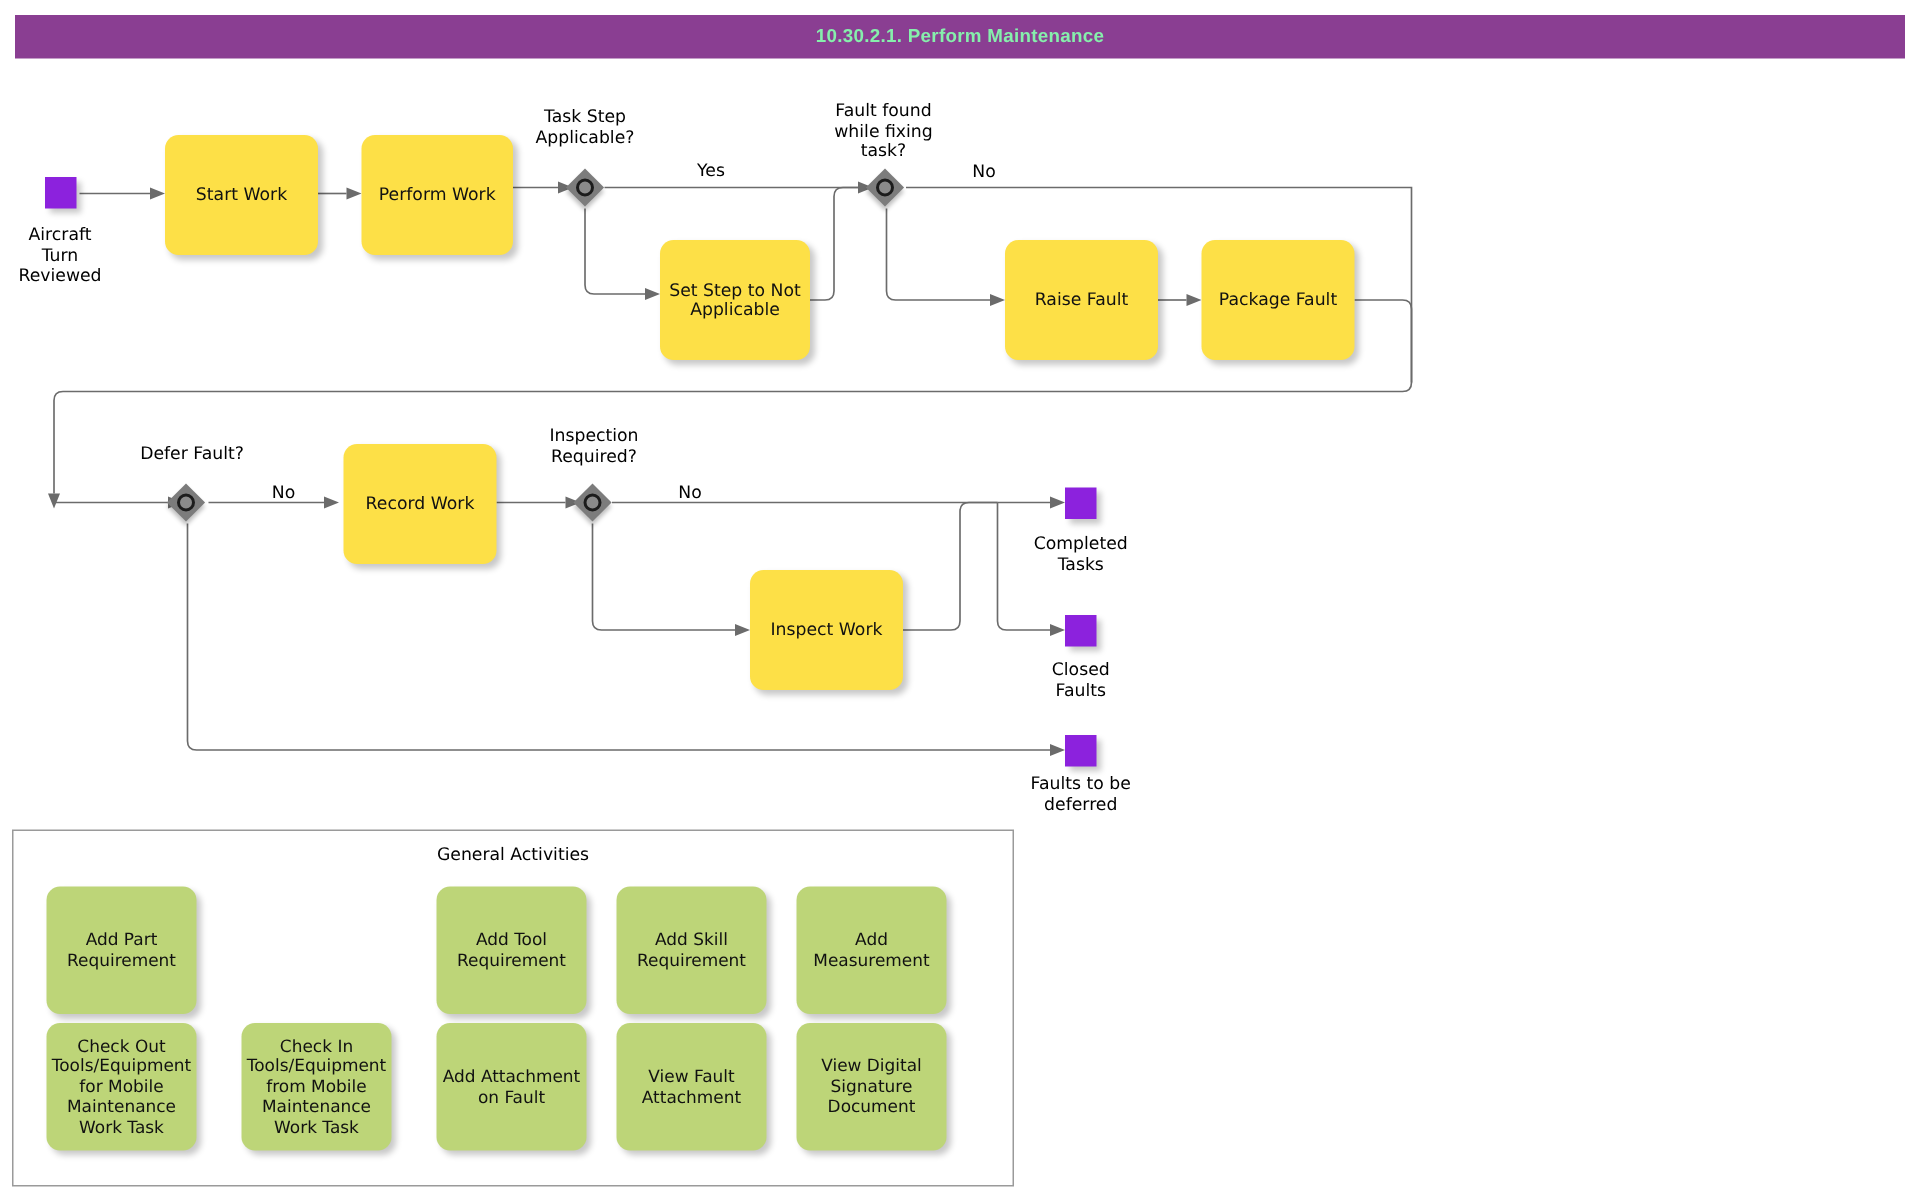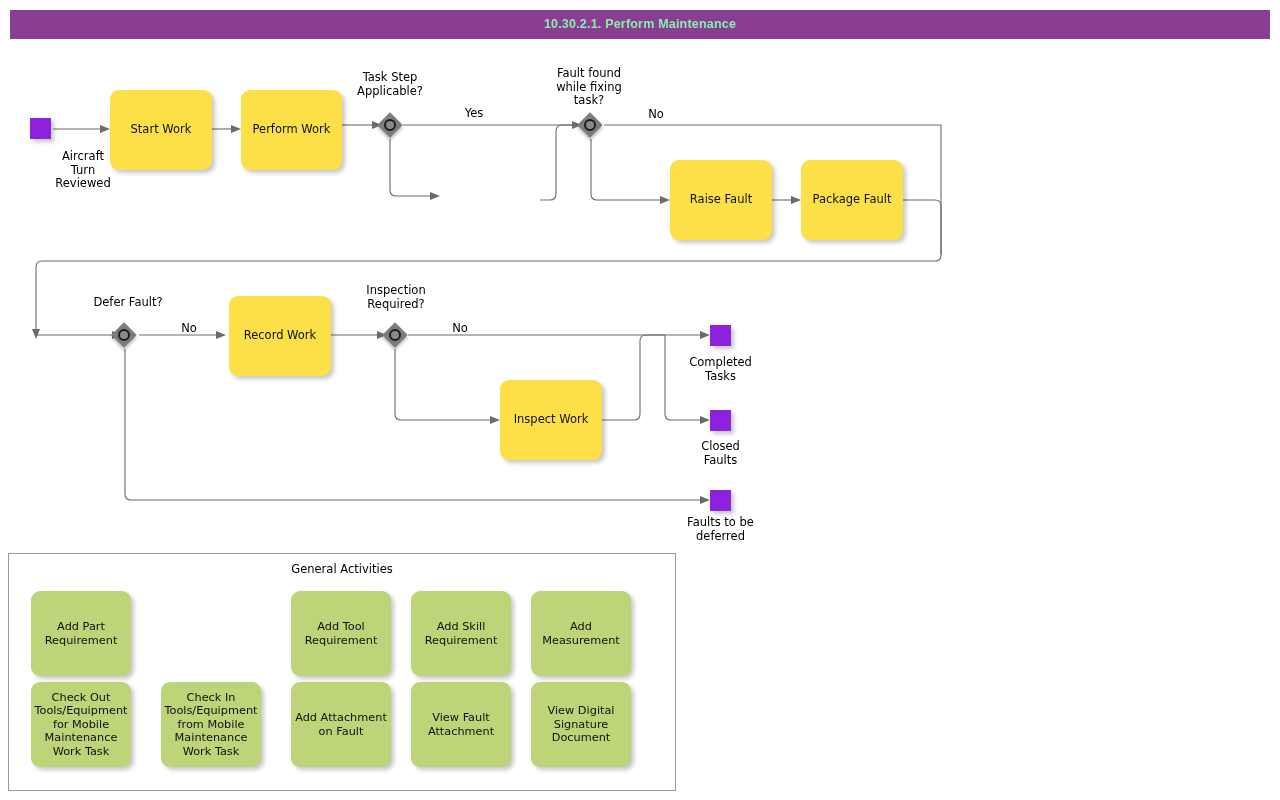--- a/index.html
+++ b/index.html
@@ -149,32 +149,36 @@
     <path d="M602,420 L634,420 Q640,420 640,414 L640,341 Q640,335 646,335 L665,335"></path>
 
     <path d="M665,335 Q665,335 665,341 L665,414 Q665,420 671,420 L700,420"></path>
     <polygon points="700,416 710,420 700,424"></polygon>
 
     <path d="M125,349 L125,494 Q125,500 131,500 L700,500"></path>
     <polygon points="700,496 710,500 700,504"></polygon>
   </svg>
 
   <div class="evt" style="left:30px;top:118px;"></div>
-  <div class="lbl" style="left: 0px; top: 150px; width: 80px; white-space: pre-line; padding-left: 43px;">Aircraft
+  <div class="lbl" style="left: 0px; top: 150px; width: 80px; white-space: pre-line;">Aircraft
 Turn
 Reviewed</div>
 
   <div class="task" style="left:110px;top:90px;width:102px;height:80px;">
     <span style="white-space: pre-line;">Start Work</span>
   </div>
 
   <div class="task" style="left:241px;top:90px;width:101px;height:80px;">
     <span style="white-space: pre-line;">Perform Work</span>
   </div>
 
+  <div class="task" style="left:440px;top:160px;width:100px;height:80px;">
+    <span style="white-space: pre-line;">Set Step to Not
+Applicable</span>
+  </div>
 
   <div class="task" style="left:670px;top:160px;width:102px;height:80px;">
     <span style="white-space: pre-line;">Raise Fault</span>
   </div>
 
   <div class="task" style="left:801px;top:160px;width:102px;height:80px;">
     <span style="white-space: pre-line;">Package Fault</span>
   </div>
 
   <div class="task" style="left:229px;top:296px;width:102px;height:80px;">

